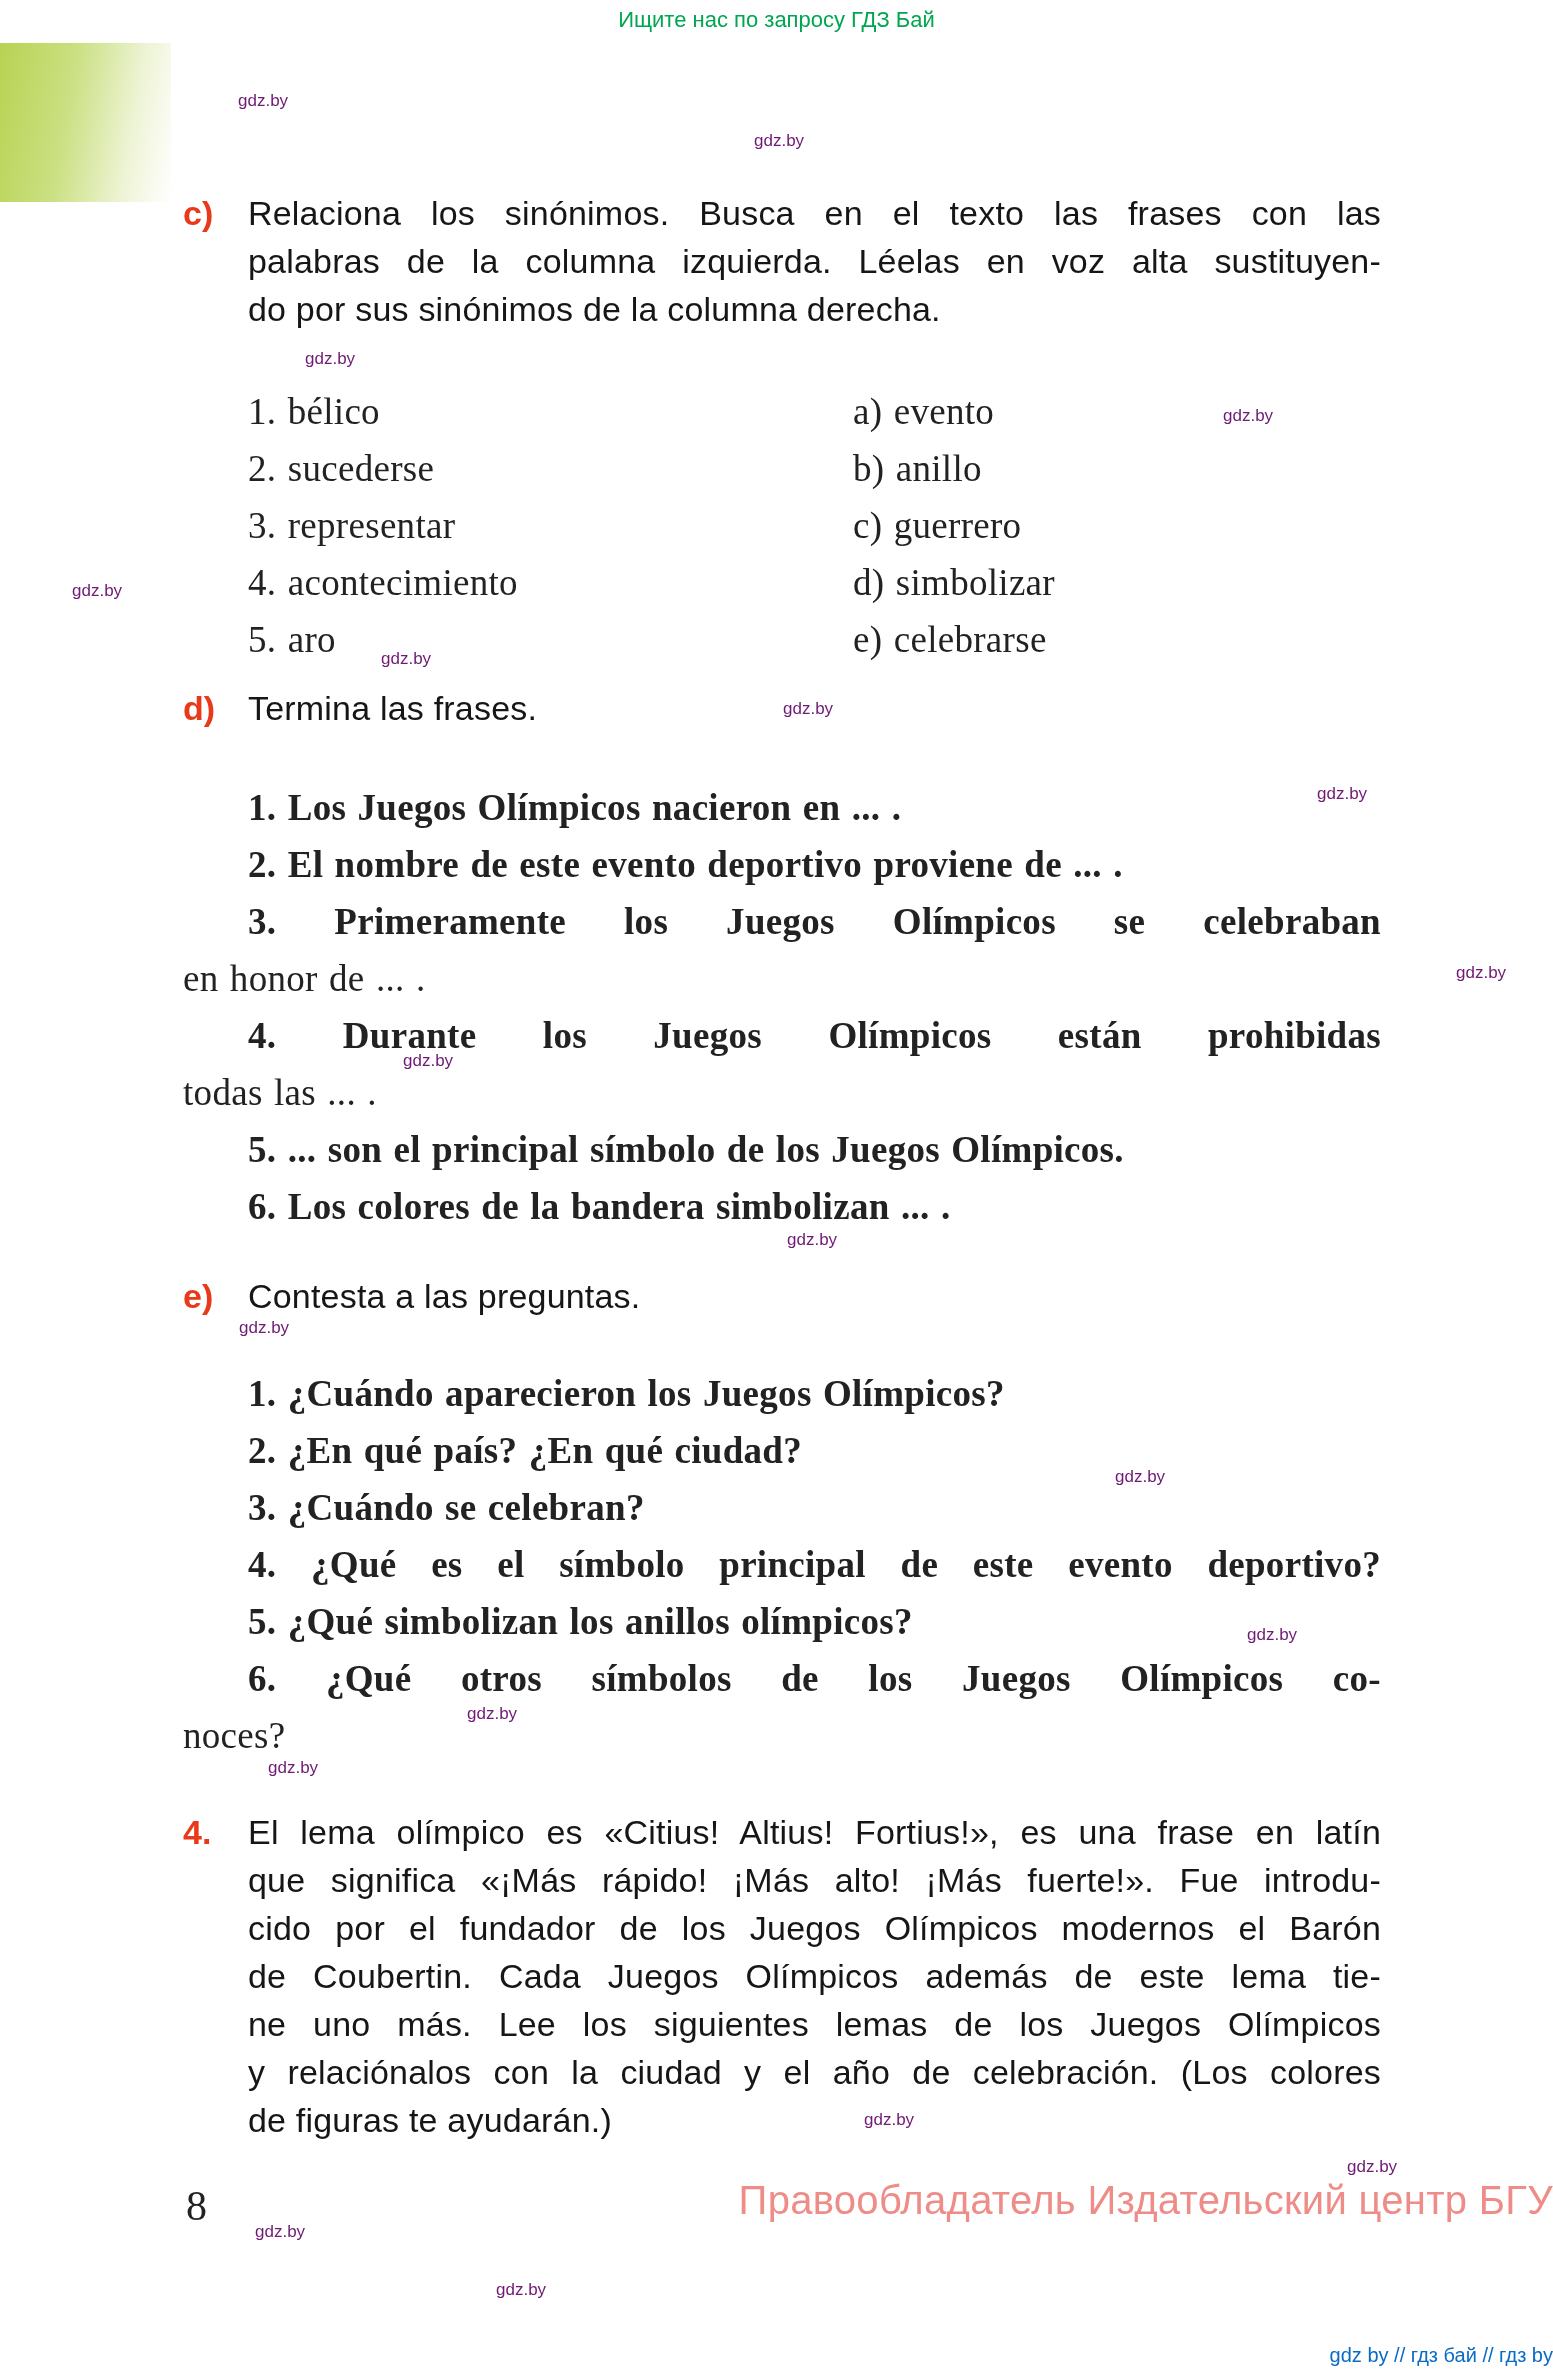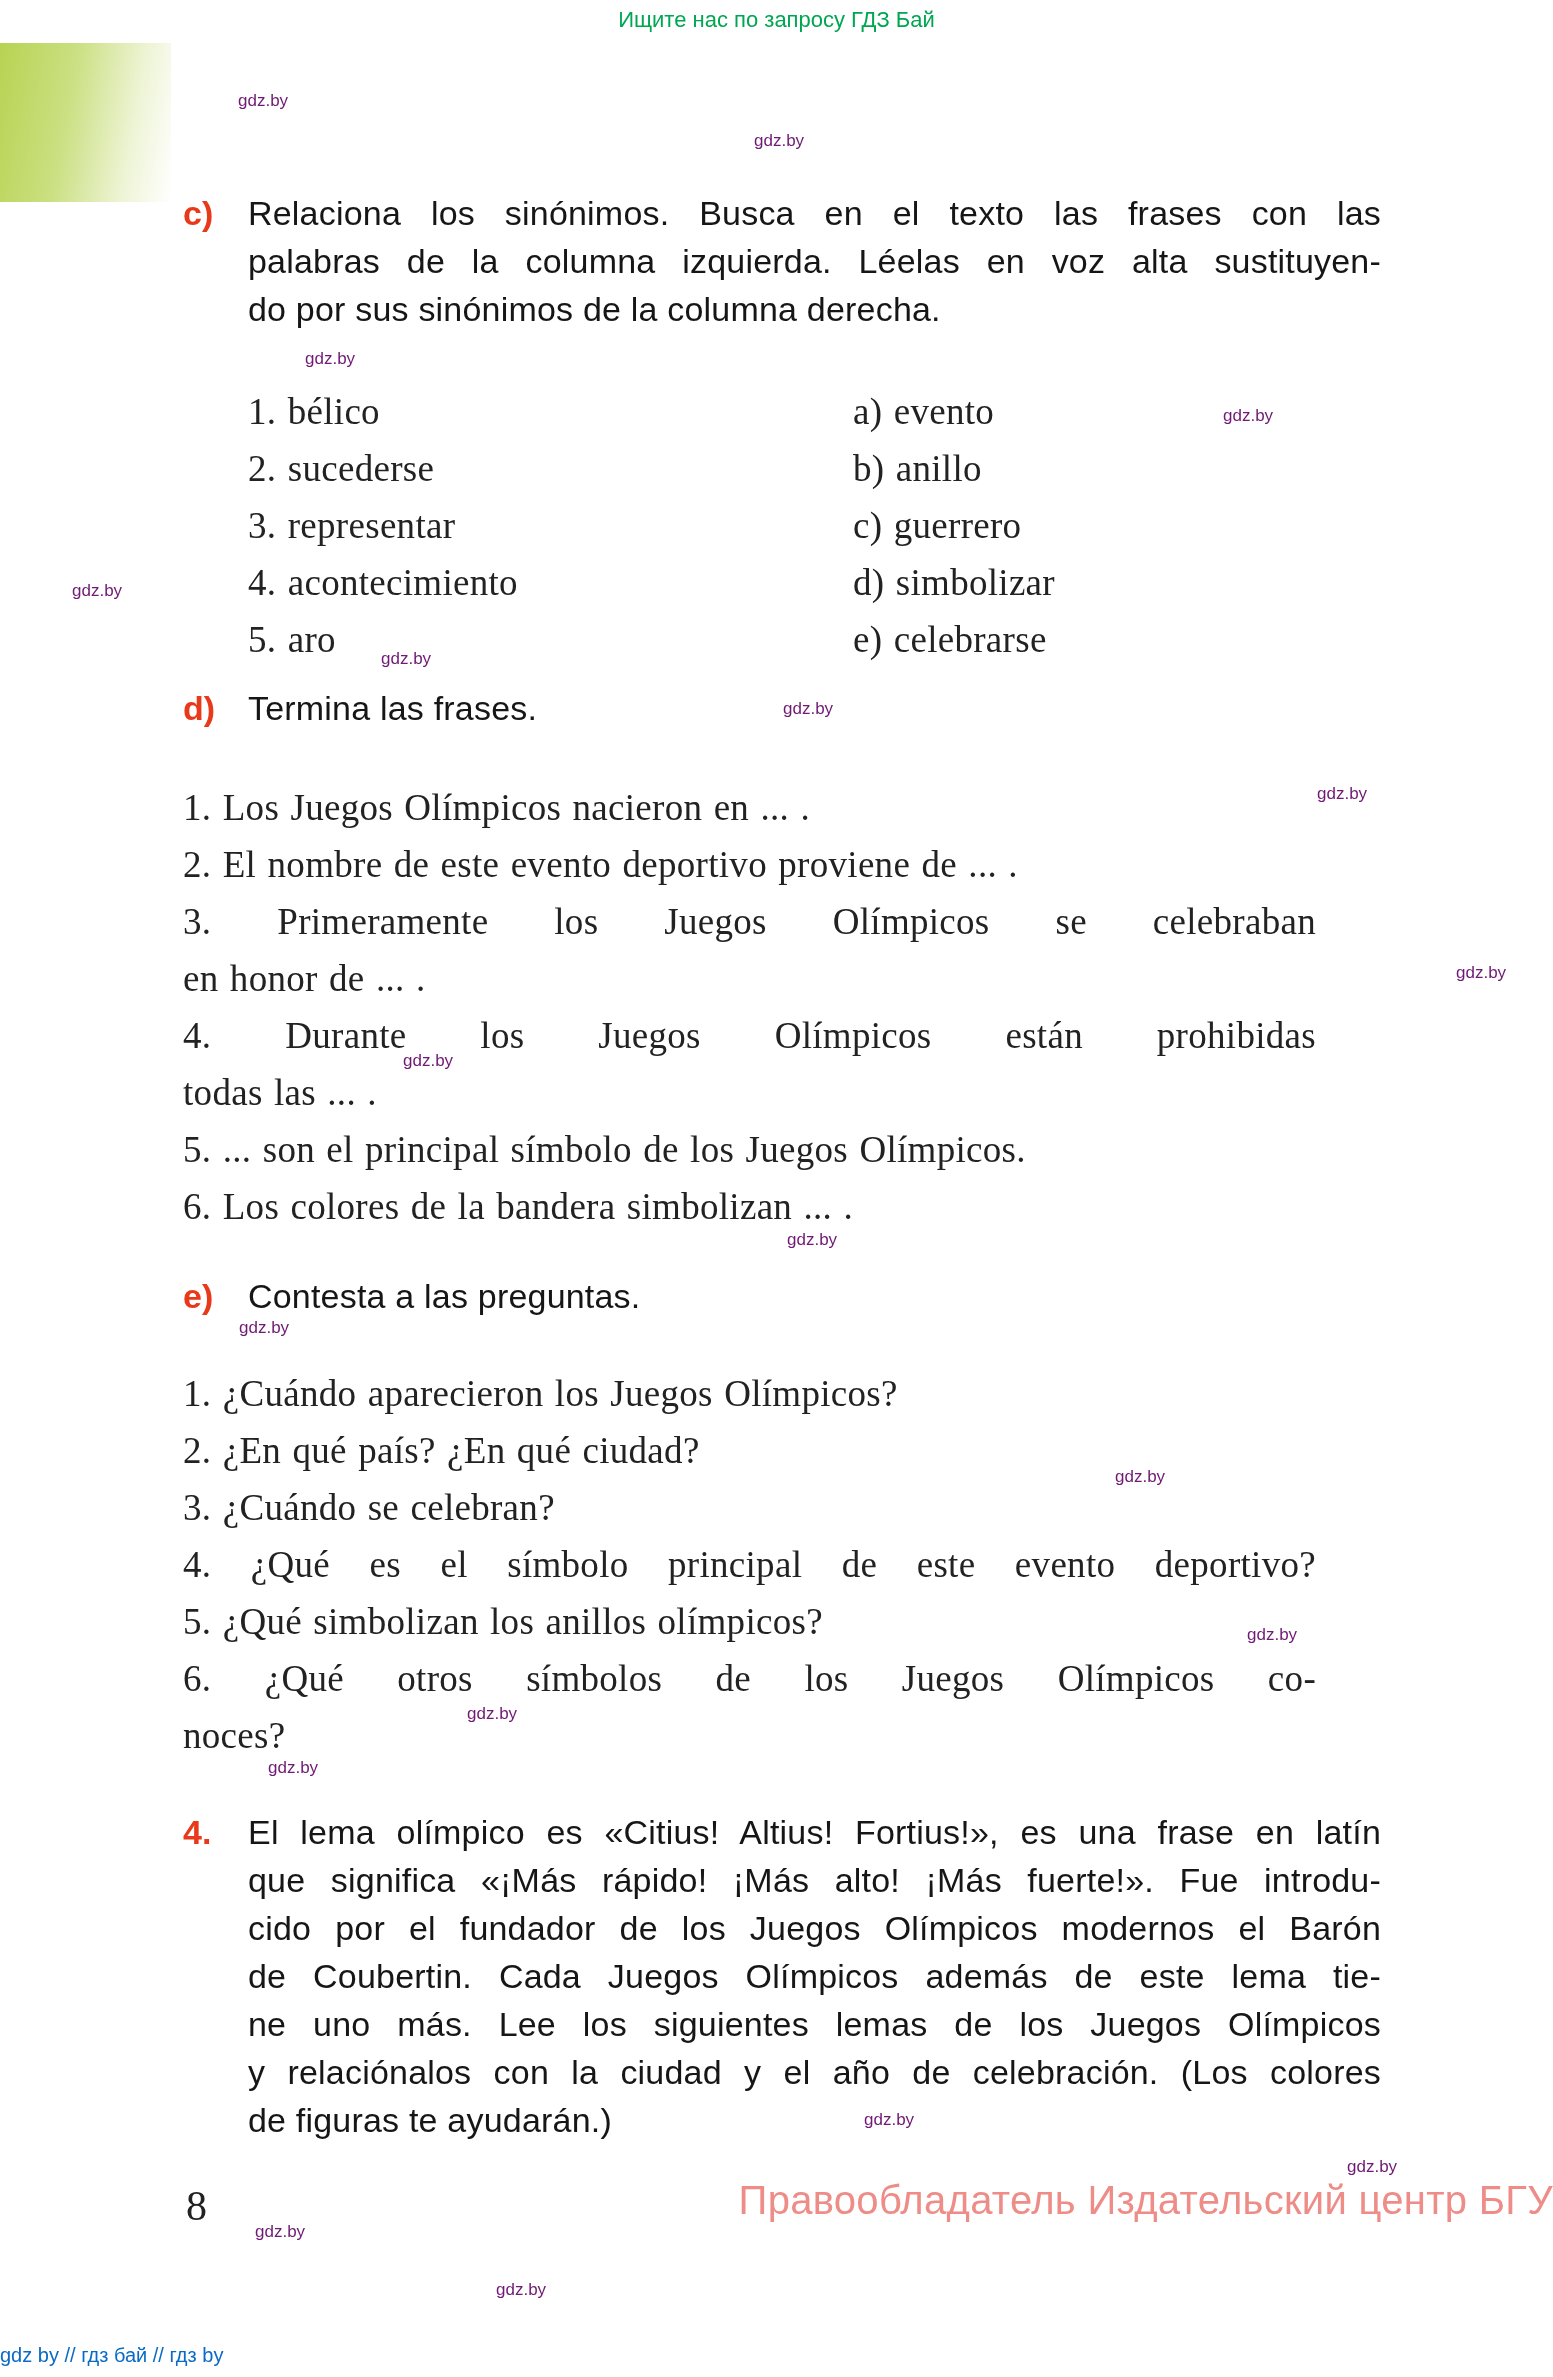--- a/index.html
+++ b/index.html
@@ -27,34 +27,34 @@
     font-size:34px; line-height:48px;
   }
   .instr { margin-left:65px; width:1133px; }
   .sans-line { font-size:34px; line-height:48px; letter-spacing:0.2px; color:#161616; }
   .jl { text-align:justify; text-align-last:justify; }
   .serif-line {
     font-family:"Liberation Serif","DejaVu Serif",serif;
     font-size:37px; line-height:57px; letter-spacing:0.3px; word-spacing:1.8px;
     color:#222222;
   }
-  .ind { width:1133px; }
+  .ind { margin-left:65px; width:1133px;font-weight:bold; }
   .syn-col-left  { position:absolute; left:65px;  top:0; }
   .syn-col-right { position:absolute; left:630px; top:0;margin-left:40px; }
   .copyright {
     position:absolute; top:2178px; left:0; width:100%; text-align:right;
     font-size:40px; color:#ee8c88; letter-spacing:0.3px;
   }
   .page-number {
     position:absolute; left:186px; top:2182px;
     font-family:"Liberation Serif","DejaVu Serif",serif;
     font-size:42px; color:#222222;
   }
   .footer {
-    position:absolute; top:2344px; left:0; width:100%; text-align:left;
+    position:absolute; top:2344px; left:0; width:100%; text-align:right;
     font-size:20px; color:#0a6bc4;
   }
 </style>
 </head>
 <body>
 
 <div class="page">
 
   <div class="top-banner">Ищите нас по запросу ГДЗ Бай</div>
   <div class="green-square"></div>

